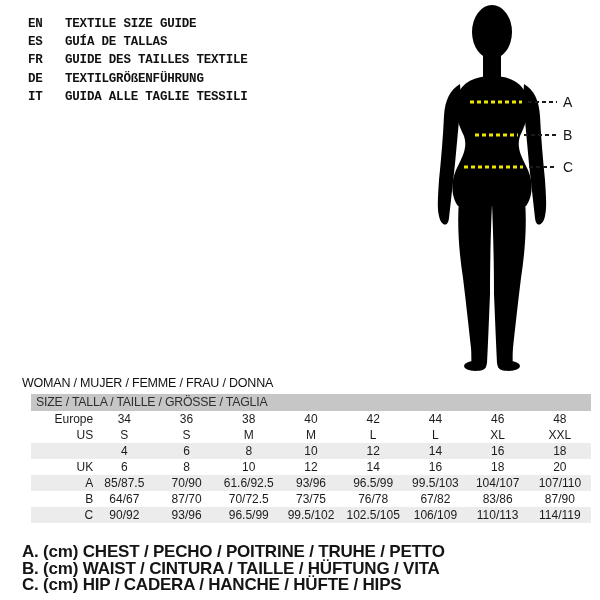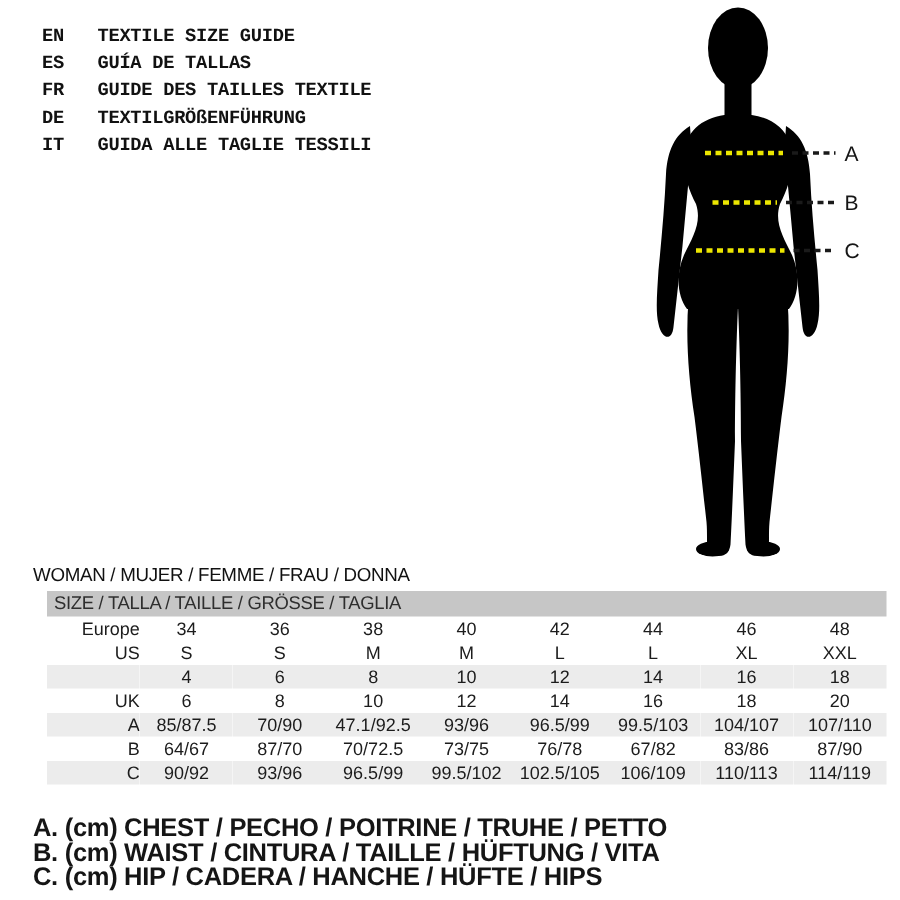--- a/index.html
+++ b/index.html
@@ -132,21 +132,21 @@
           <td>12</td>
           <td>14</td>
           <td>16</td>
           <td>18</td>
           <td>20</td>
         </tr>
         <tr class="shaded">
           <td class="row-label">A</td>
           <td>85/87.5</td>
           <td>70/90</td>
-          <td>47.1/92.5</td>
+          <td>61.6/92.5</td>
           <td>93/96</td>
           <td>96.5/99</td>
           <td>99.5/103</td>
           <td>104/107</td>
           <td>107/110</td>
         </tr>
         <tr>
           <td class="row-label">B</td>
           <td>64/67</td>
           <td>87/70</td>

